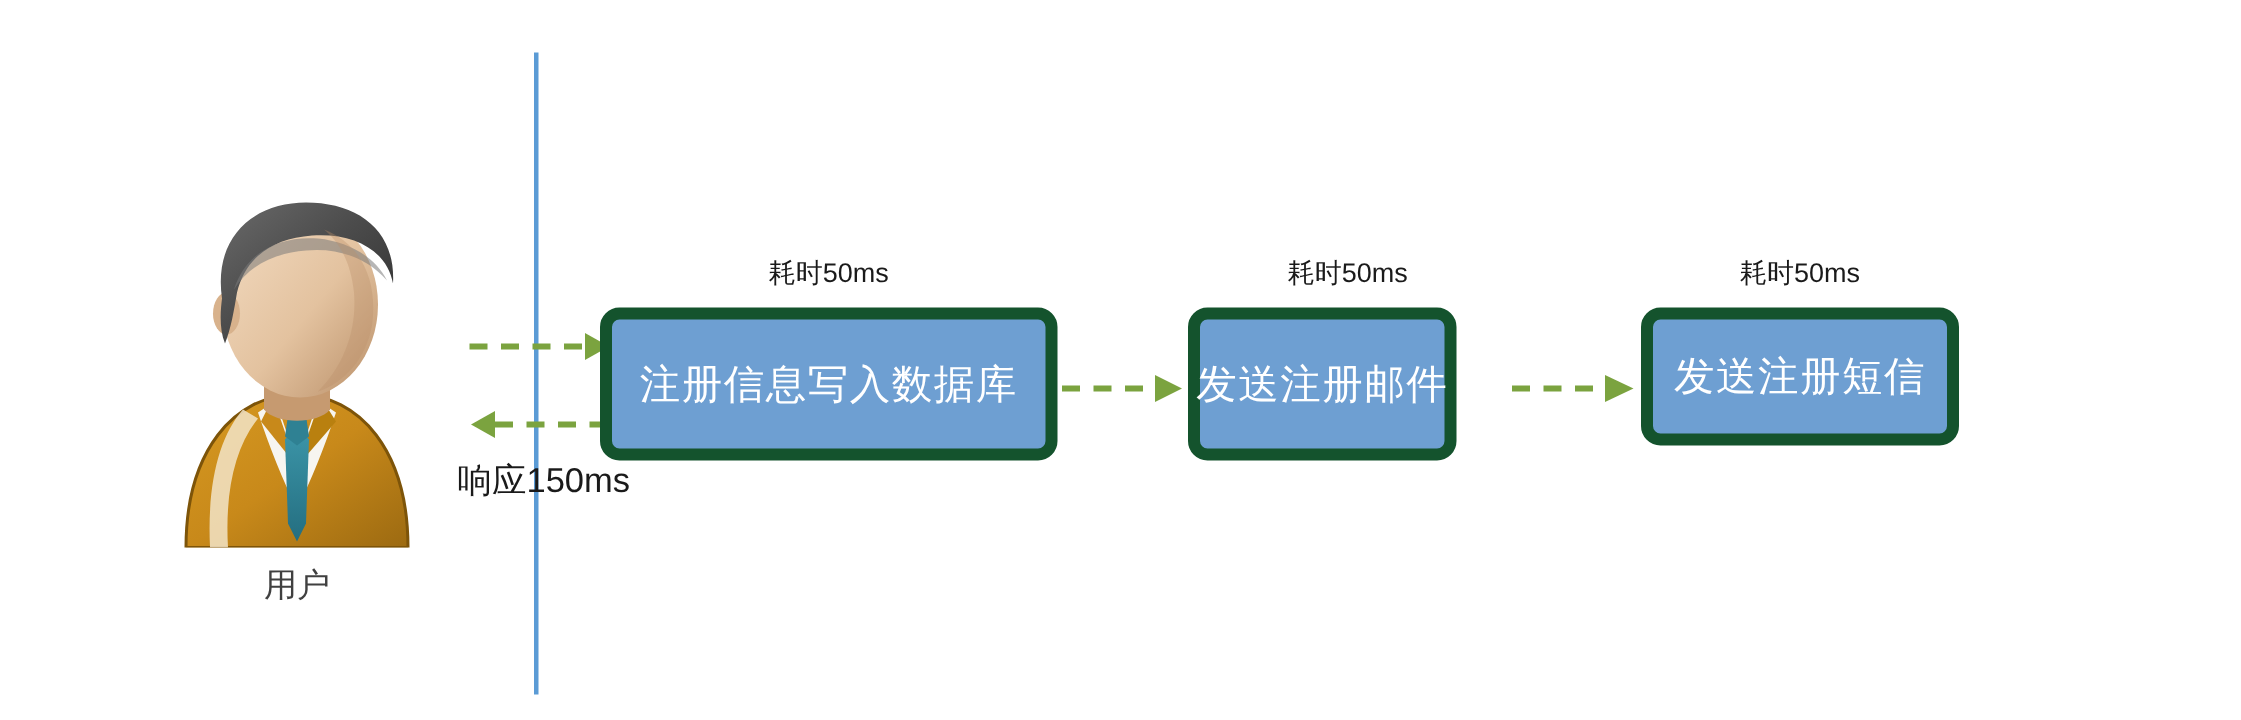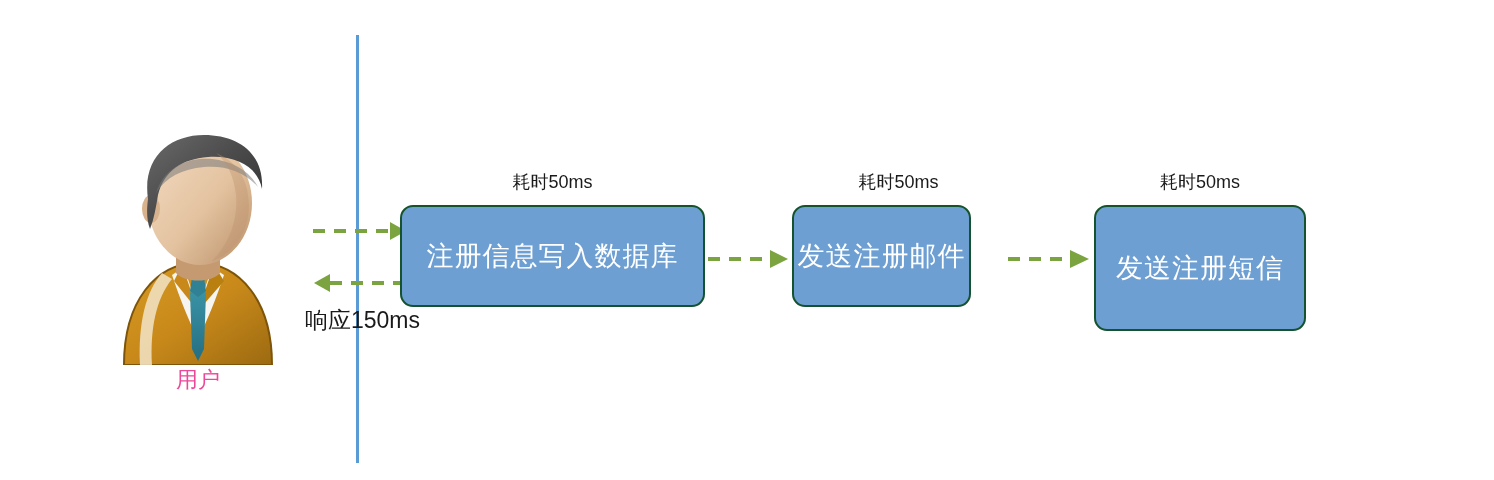--- a/index.html
+++ b/index.html
@@ -33,46 +33,46 @@
     position: absolute;
     left: 112px;
     top: 133px;
     width: 172px;
     height: 232px;
   }
   .actor svg { display: block; width: 172px; height: 232px; }
   .actor-label {
     position: absolute;
     left: 112px;
-    top: 365px;
+    top: 375px;
     width: 172px;
     text-align: center;
     font-size: 22px;
-    color: #ec4899;
+    color: #404040;
     white-space: nowrap;
   }
 
   
   .proc-box {
     position: absolute;
     box-sizing: border-box;
     background: #6e9fd2;
-    border: 2px solid #14532d;
+    border: 8px solid #14532d;
     border-radius: 13px;
     color: #ffffff;
     font-size: 27px;
     letter-spacing: 1px;
     display: flex;
     align-items: center;
     justify-content: center;
     white-space: nowrap;
   }
   .box1 { left: 400px; top: 205px; width: 305px; height: 102px; }
   .box2 { left: 792px; top: 205px; width: 179px; height: 102px; }
-  .box3 { left: 1094px; top: 205px; width: 212px; height: 126px; }
+  .box3 { left: 1094px; top: 205px; width: 212px; height: 92px; }
 
   
   .cost-label {
     position: absolute;
     top: 170px;
     text-align: center;
     font-size: 18px;
     color: #1a1a1a;
     white-space: nowrap;
   }

